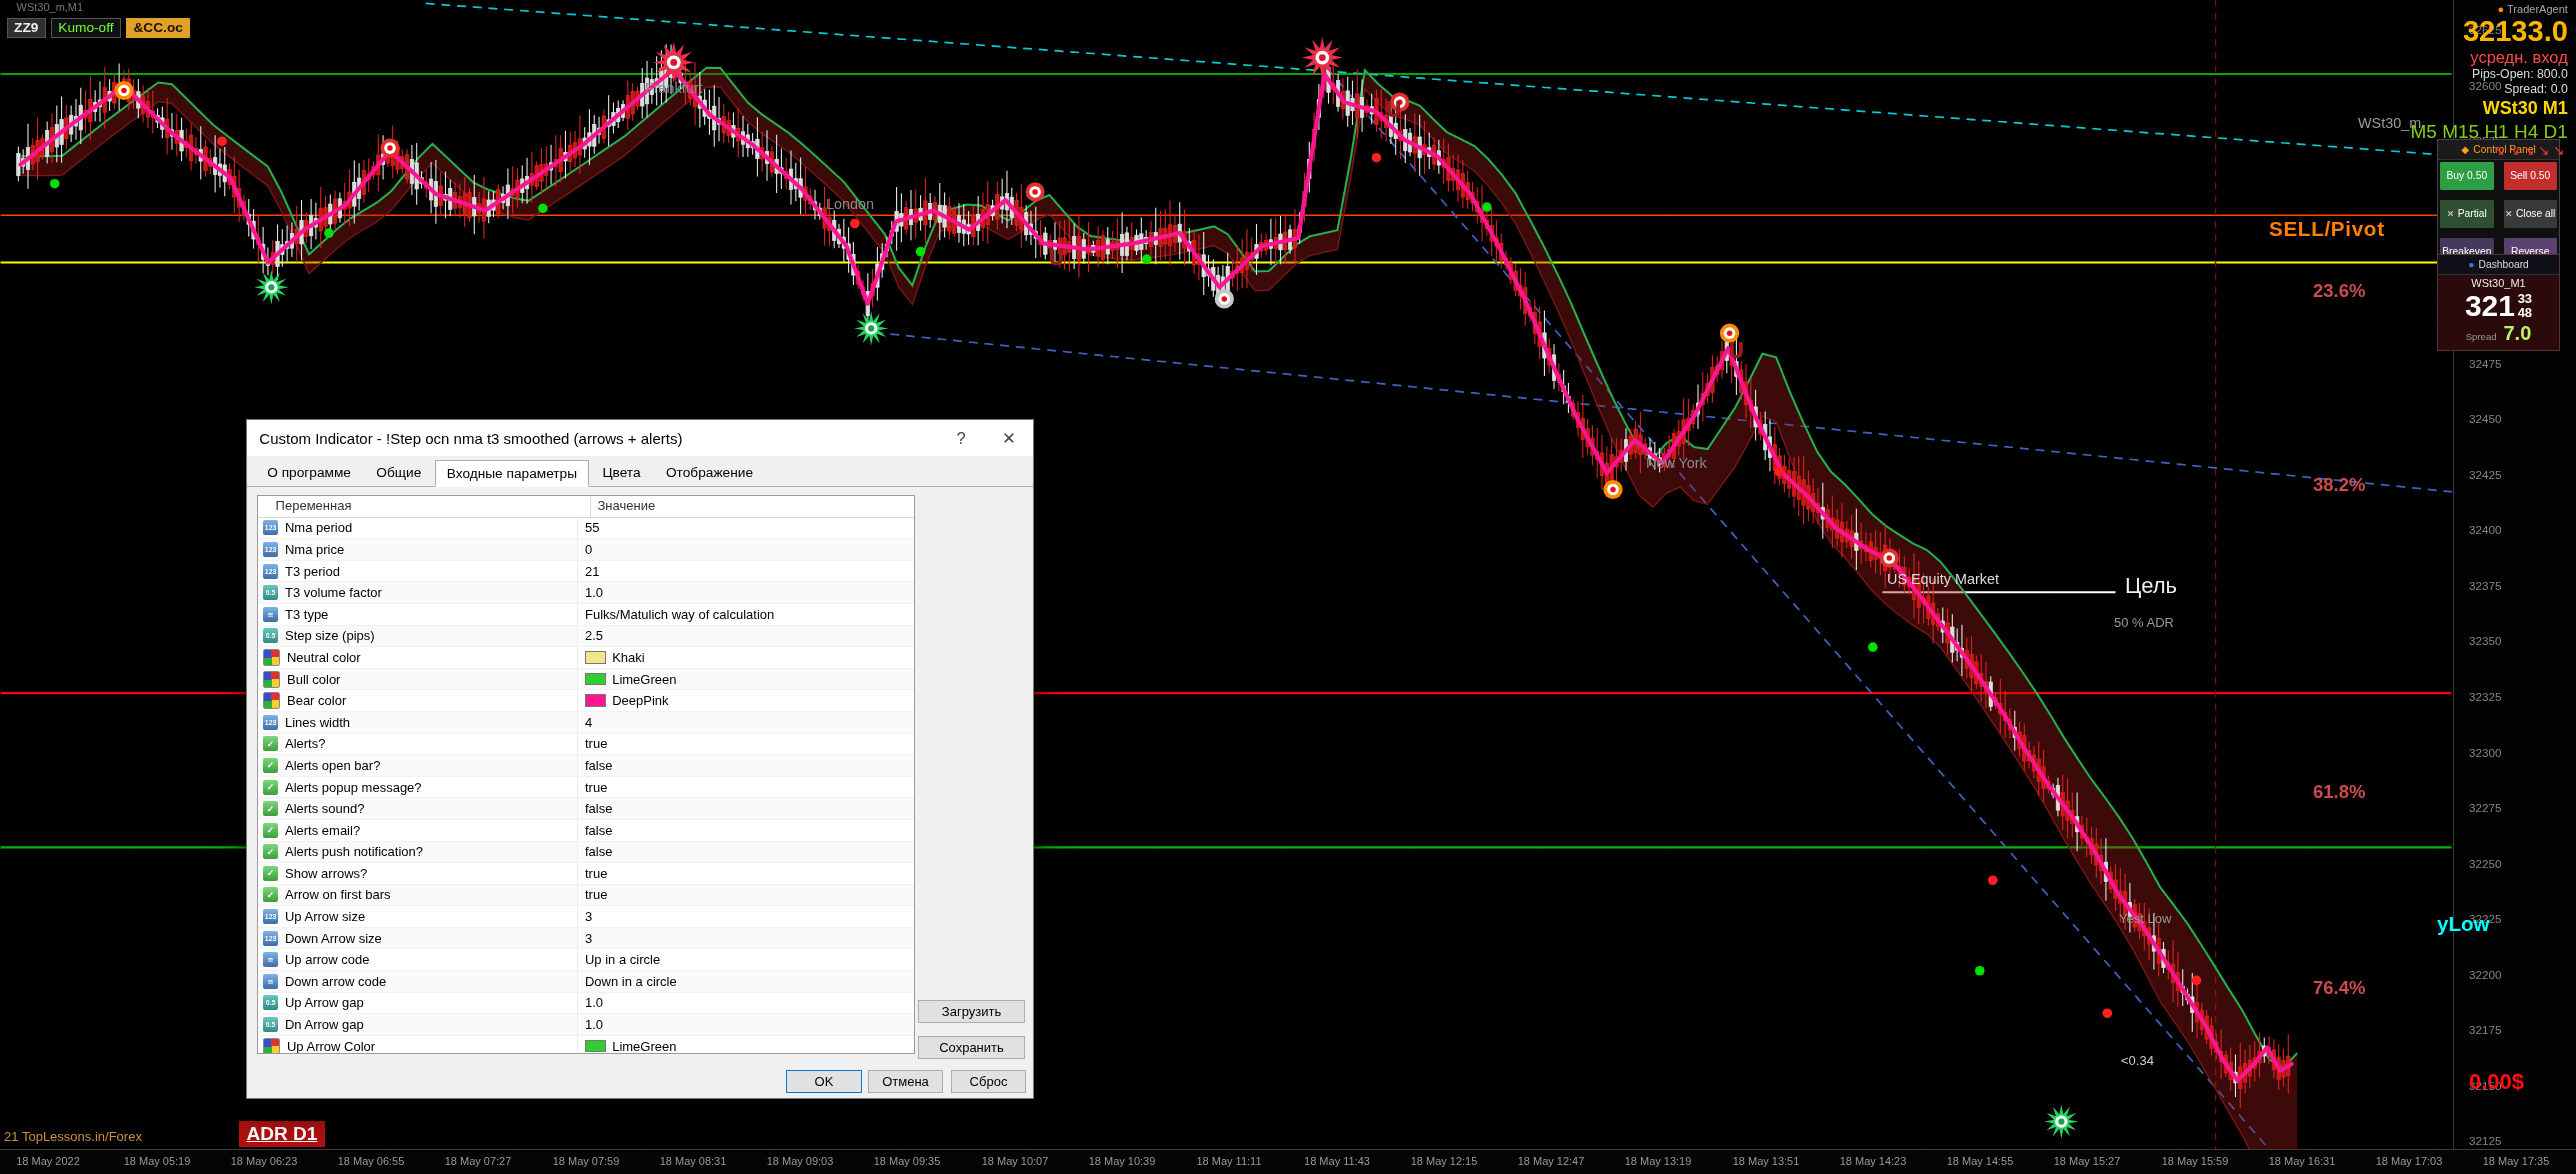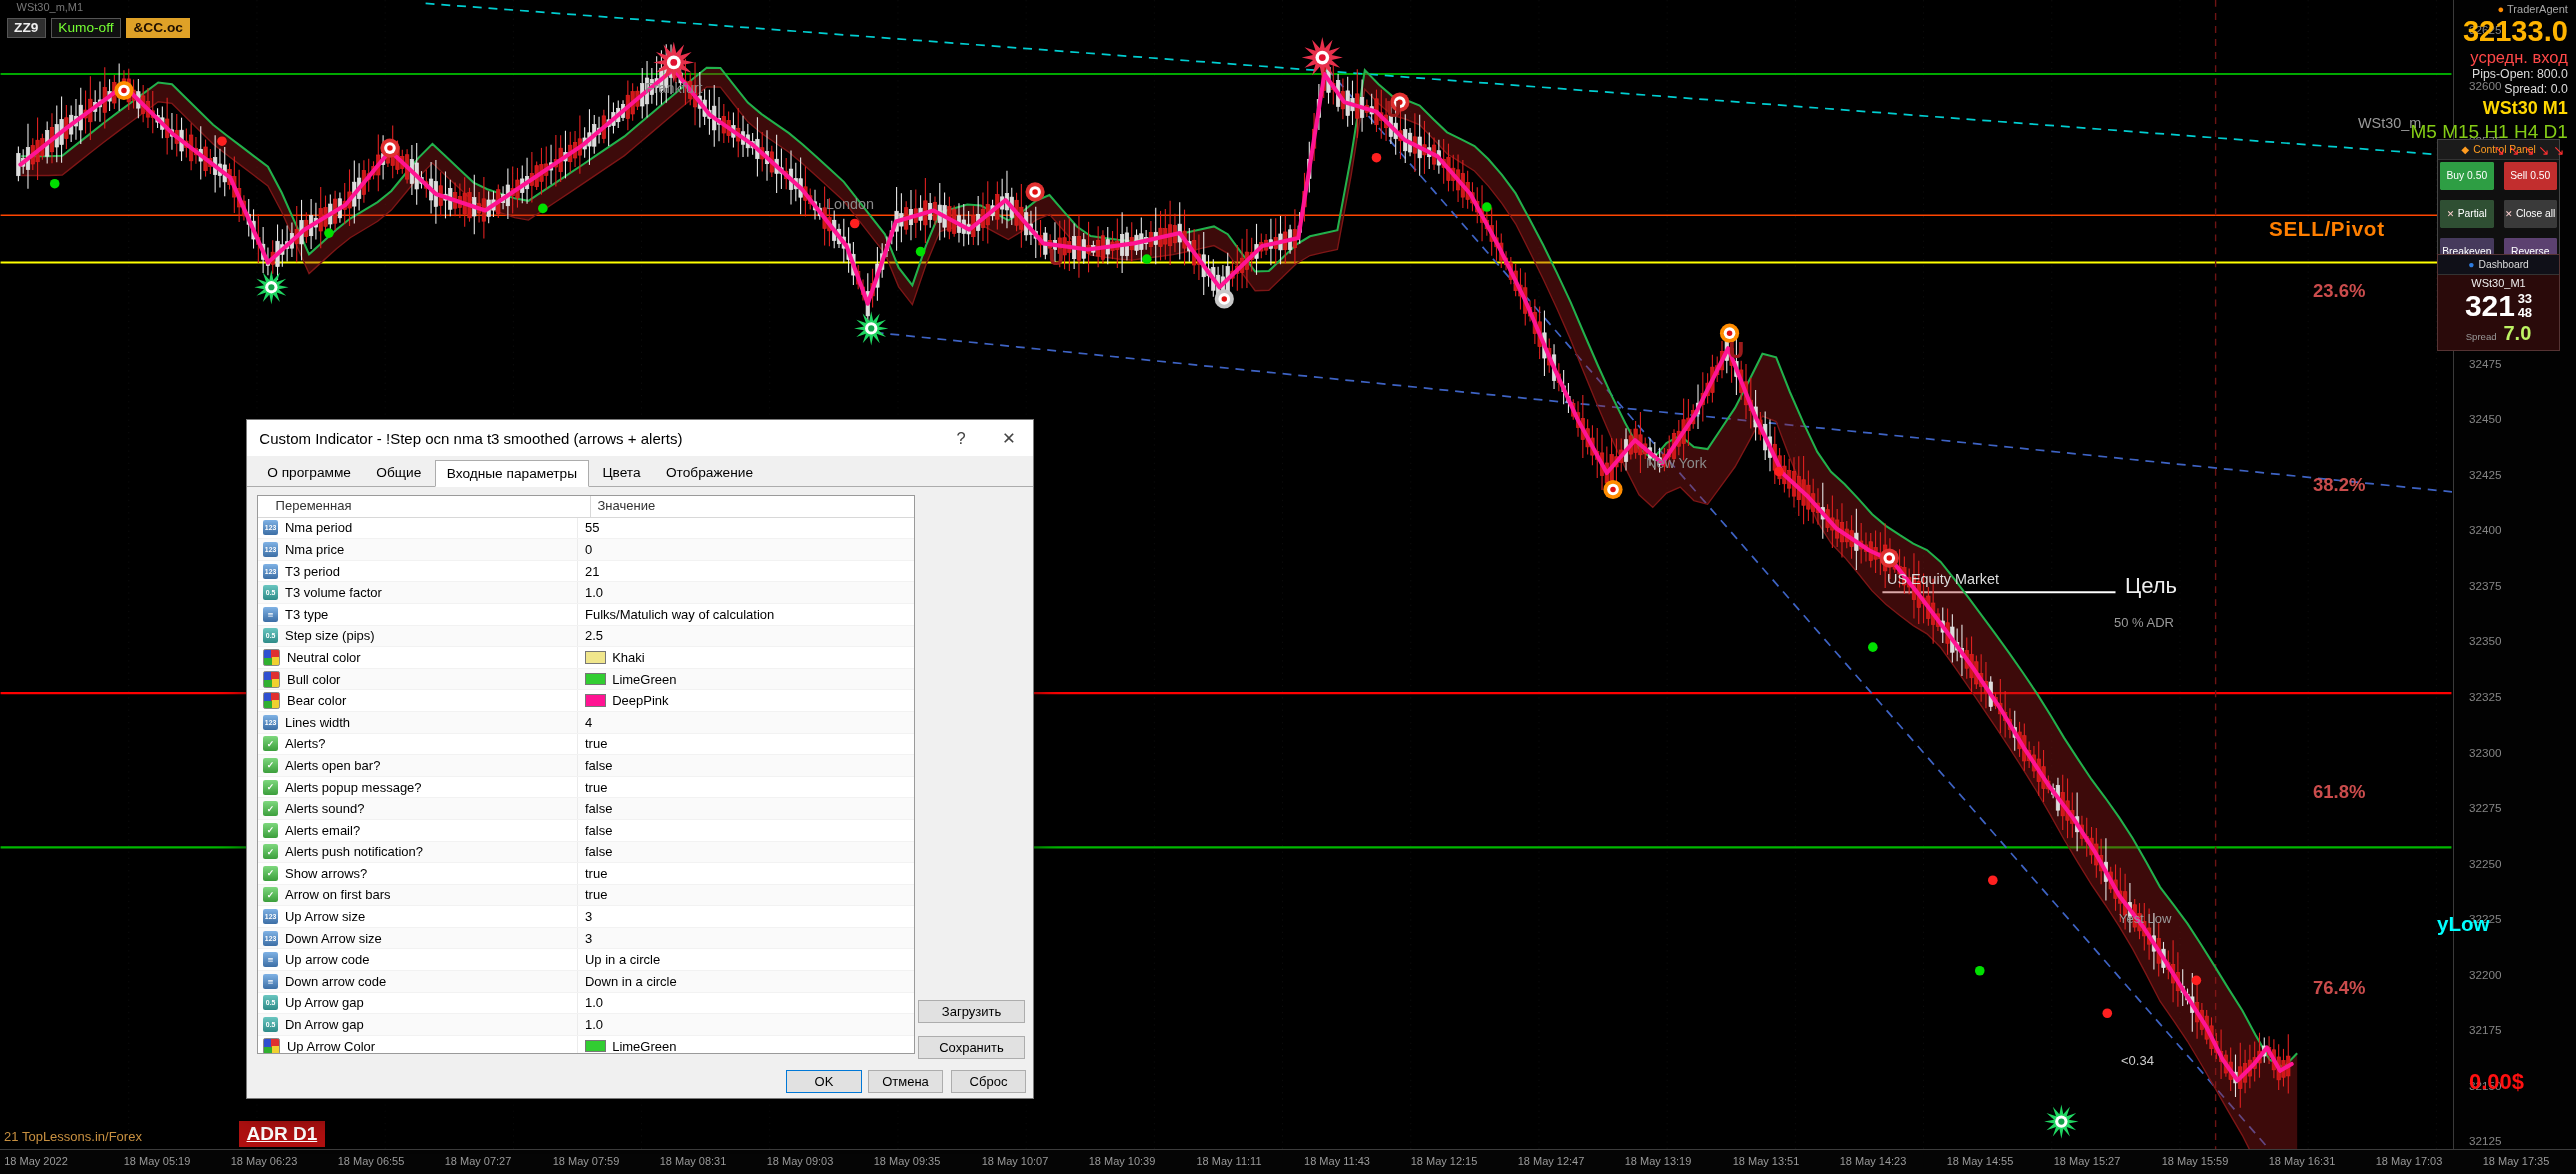--- a/index.html
+++ b/index.html
@@ -1264,21 +1264,21 @@
         </span>
       </div>
       <div class="dash-spread-row">
         <span class="dash-spread-label">Spread</span>
         <span class="dash-spread">7.0</span>
       </div>
     </div>
   </div>
 
   <div id="timeline">
-      <span class="tl-label" style="left: 36px;">18 May 2022</span>
+      <span class="tl-label" style="left: 48px;">18 May 2022</span>
       <span class="tl-label" style="left: 157px;">18 May 05:19</span>
       <span class="tl-label" style="left: 264px;">18 May 06:23</span>
       <span class="tl-label" style="left: 371px;">18 May 06:55</span>
       <span class="tl-label" style="left: 478px;">18 May 07:27</span>
       <span class="tl-label" style="left: 586px;">18 May 07:59</span>
       <span class="tl-label" style="left: 693px;">18 May 08:31</span>
       <span class="tl-label" style="left: 800px;">18 May 09:03</span>
       <span class="tl-label" style="left: 907px;">18 May 09:35</span>
       <span class="tl-label" style="left: 1015px;">18 May 10:07</span>
       <span class="tl-label" style="left: 1122px;">18 May 10:39</span>

